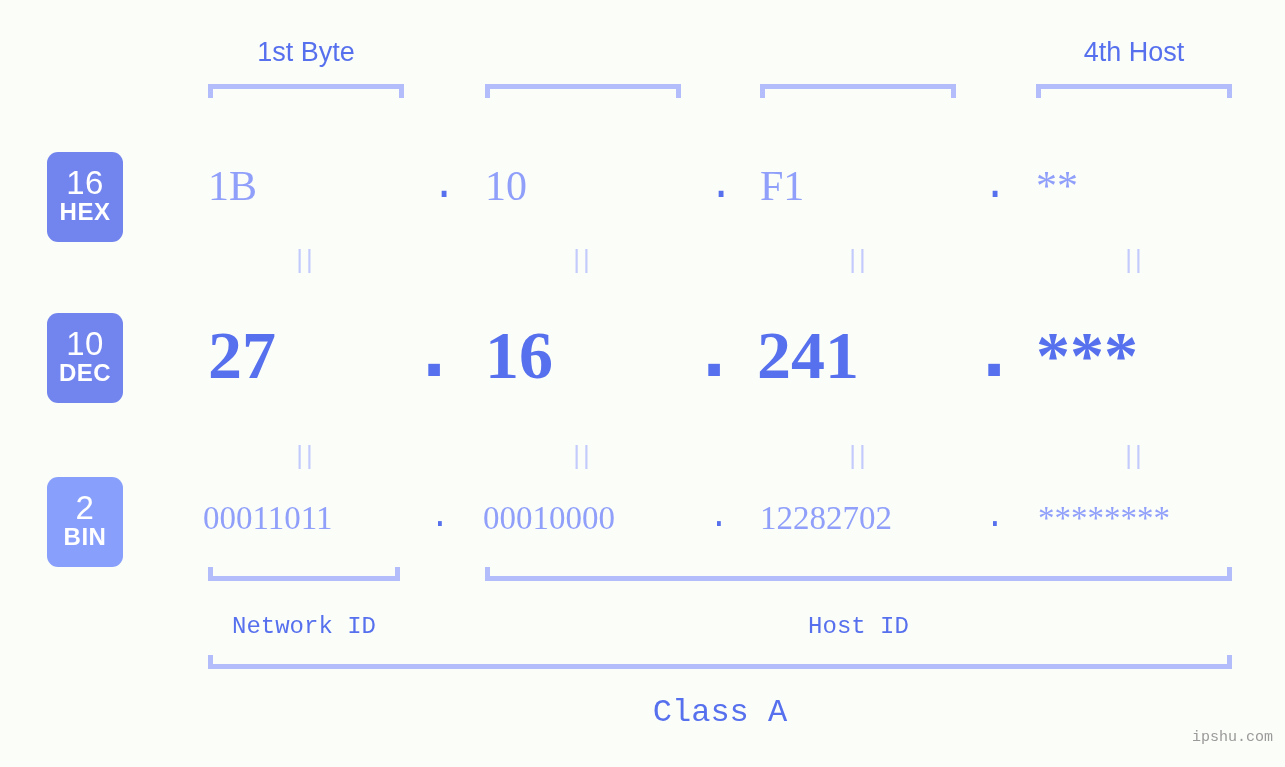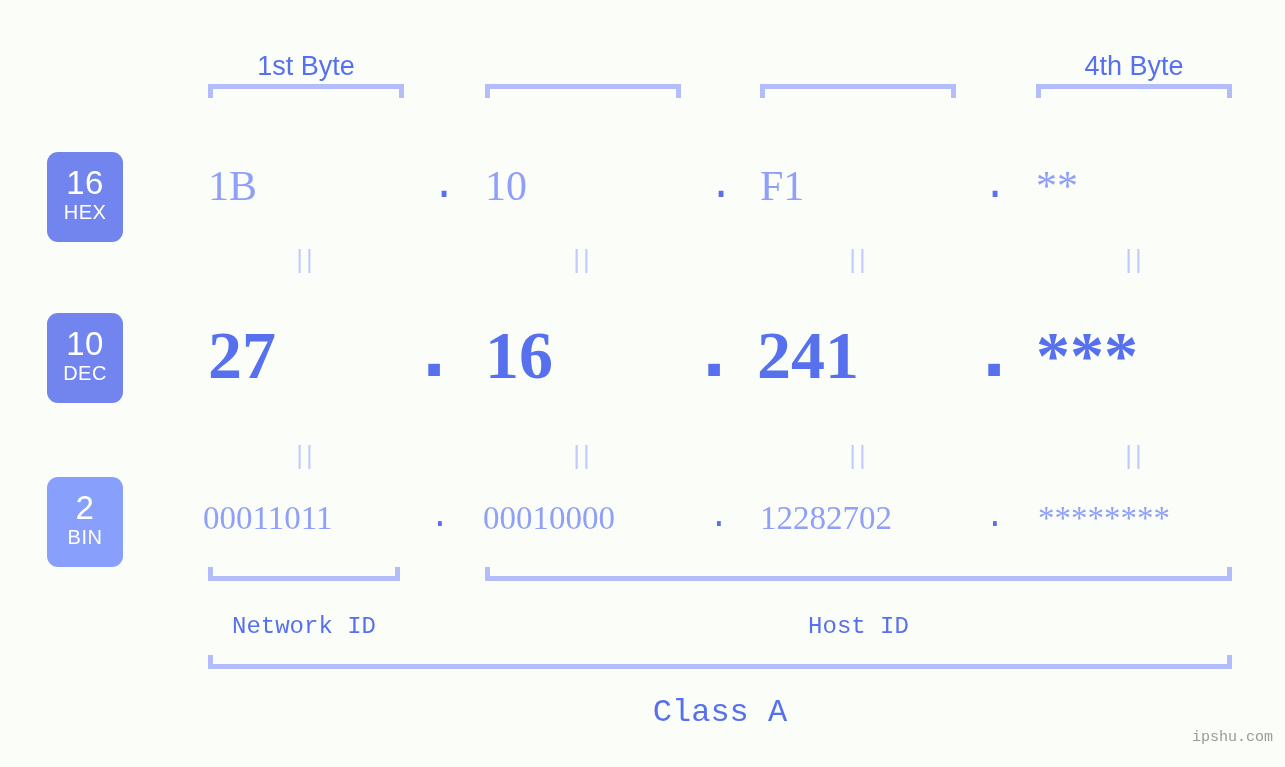--- a/index.html
+++ b/index.html
@@ -25,21 +25,20 @@
   .byte-label {
     position: absolute;
     top: 32px;
     height: 40px;
     line-height: 40px;
     text-align: center;
     font-family: "Liberation Sans", sans-serif;
     font-size: 27px;
     color: #5670ee;
     white-space: nowrap;
-    margin-top: 14px;
   }
 
   
   .bracket-down {
     position: absolute;
     border-top: 5px solid #b3bdfb;
     border-left: 5px solid #b3bdfb;
     border-right: 5px solid #b3bdfb;
     border-bottom: none;
     height: 14px;
@@ -69,23 +68,23 @@
   }
   .radix-badge .num {
     display: block;
     font-size: 33px;
     line-height: 36px;
     font-weight: 400;
     letter-spacing: 0.5px;
   }
   .radix-badge .name {
     display: block;
-    font-size: 20px;
+    font-size: 24px;
     line-height: 22px;
-    font-weight: 400;
+    font-weight: 700;
     letter-spacing: 0.5px;
   }
   #badge-hex { top: 152px; height: 90px; padding-top: 13px; background: #7284ee; }
   #badge-dec { top: 313px; height: 90px; padding-top: 13px; background: #7284ee; }
   #badge-bin { top: 477px; height: 90px; padding-top: 13px; background: #88a0fb; }
 
   
   .val {
     position: absolute;
     text-align: left;
@@ -174,21 +173,21 @@
 
 <div id="stage">
 
   <div class="byte-label" style="left:208px; width:196px;">1st Byte</div>
   <div class="bracket-down" style="left:208px; width:196px; top:84px;"></div>
 
   <div class="bracket-down" style="left:485px; width:196px; top:84px;"></div>
 
   <div class="bracket-down" style="left:760px; width:196px; top:84px;"></div>
 
-  <div class="byte-label" style="left:1036px; width:196px;">4th Byte</div>
+  <div class="byte-label" style="left:1036px; width:196px;">4th Host</div>
   <div class="bracket-down" style="left:1036px; width:196px; top:84px;"></div>
 
   <div class="radix-badge" id="badge-hex">
     <span class="num">16</span>
     <span class="name">HEX</span>
   </div>
   <div class="radix-badge" id="badge-dec">
     <span class="num">10</span>
     <span class="name">DEC</span>
   </div>

